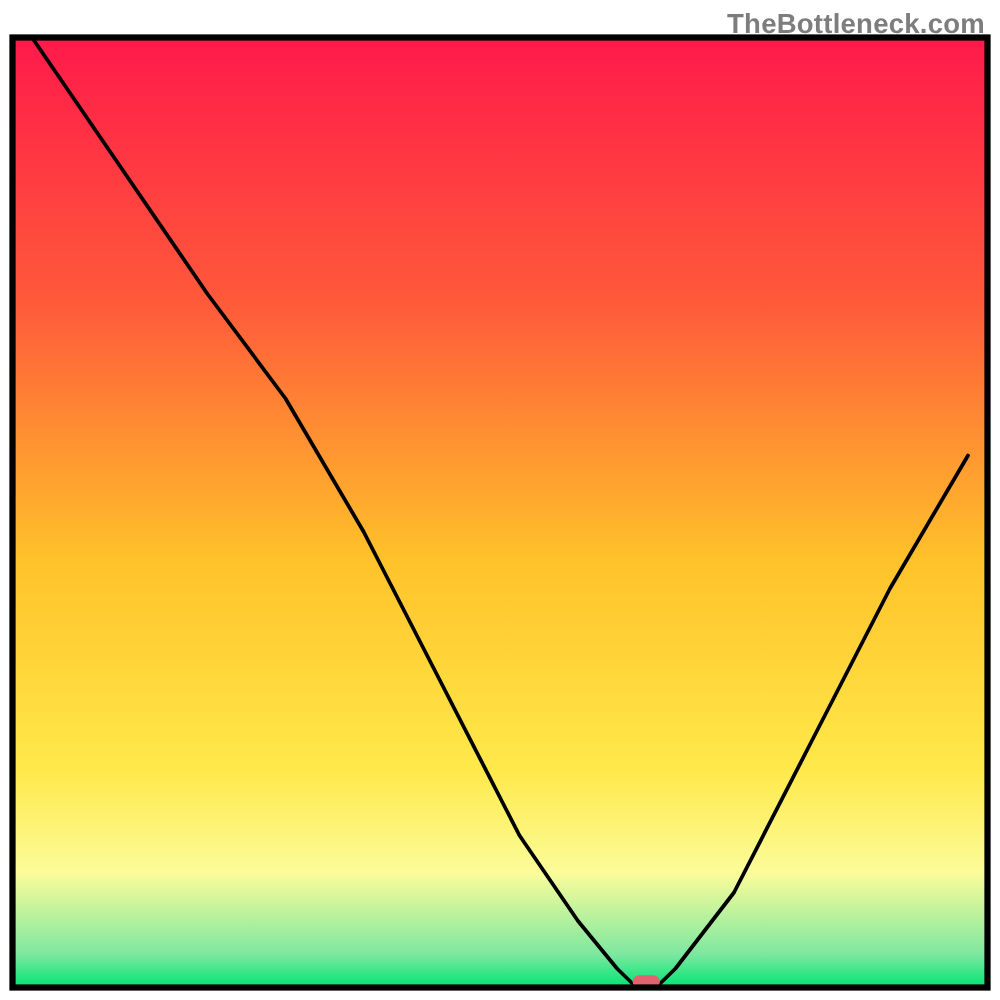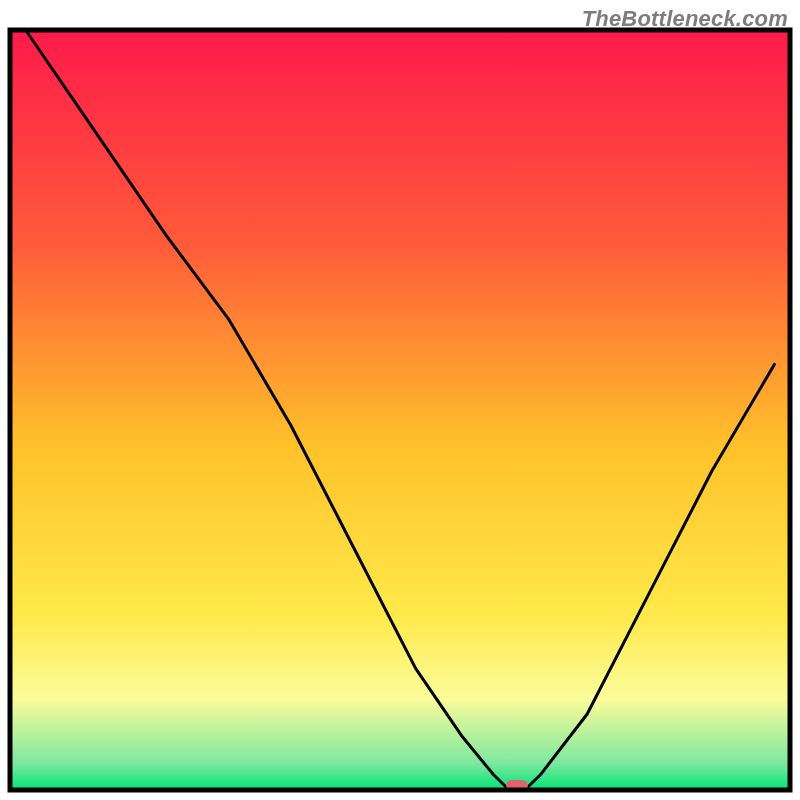--- a/index.html
+++ b/index.html
@@ -1,21 +1,20 @@
 <!DOCTYPE html>
 <html><head>
 <meta charset="utf-8">
 <style>
   * { margin: 0; padding: 0; box-sizing: border-box; }
   html, body { width: 800px; height: 800px; overflow: hidden; background: #fff; }
   .chart-container {
     position: relative;
     width: 800px;
     height: 704px;
-    font-style: italic;
   }
   .watermark {
     position: absolute;
     top: 6px;
     right: 12px;
     font-family: Arial, Helvetica, sans-serif;
     font-size: 22px;
     font-weight: bold;
     color: #7d7d7d;
     z-index: 10;

